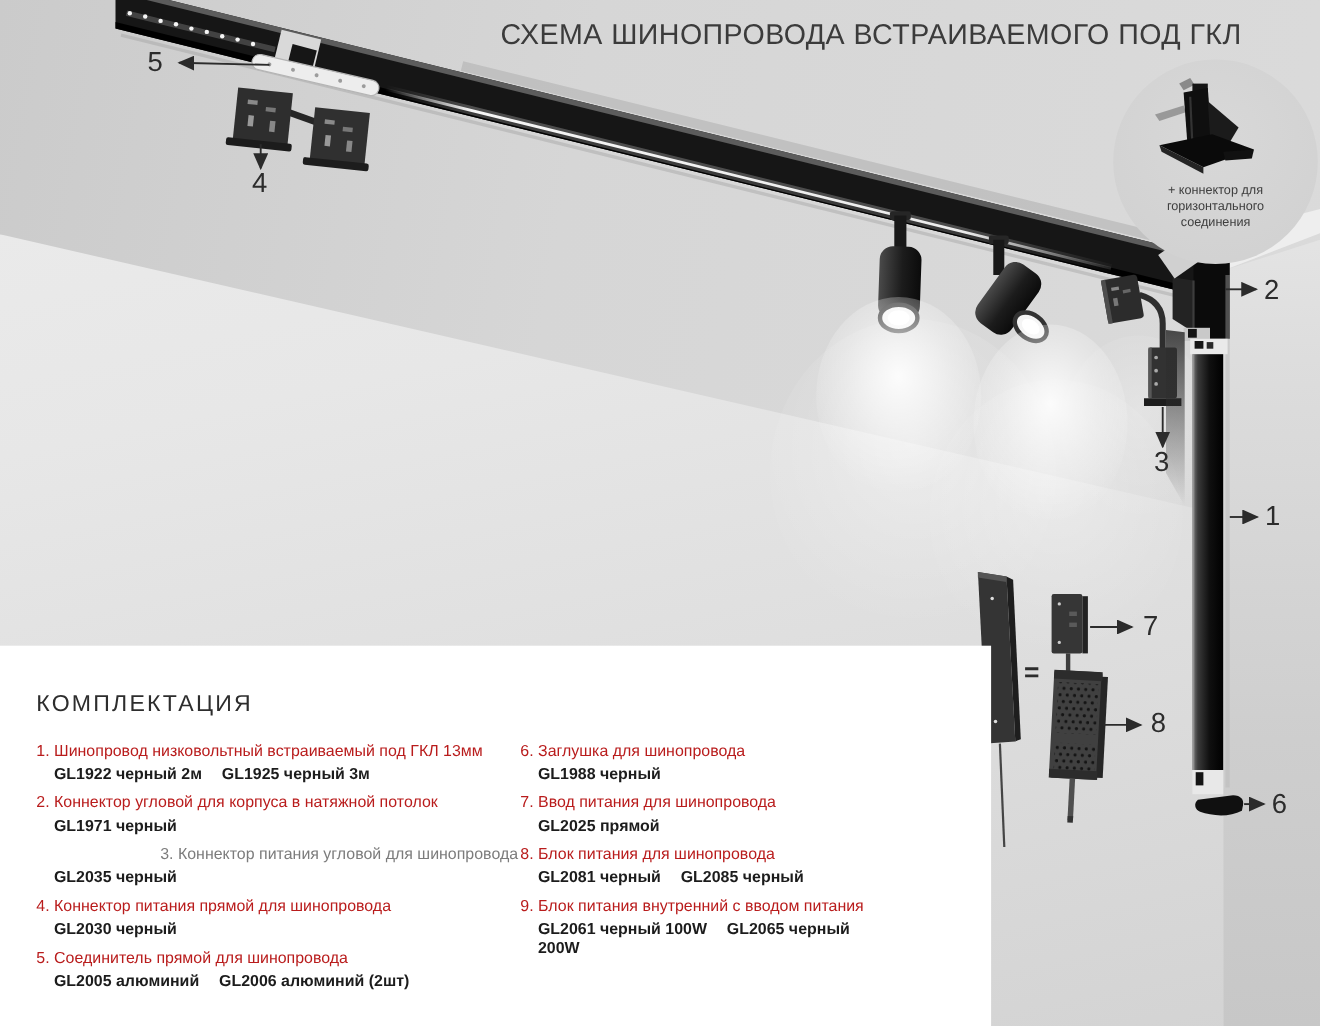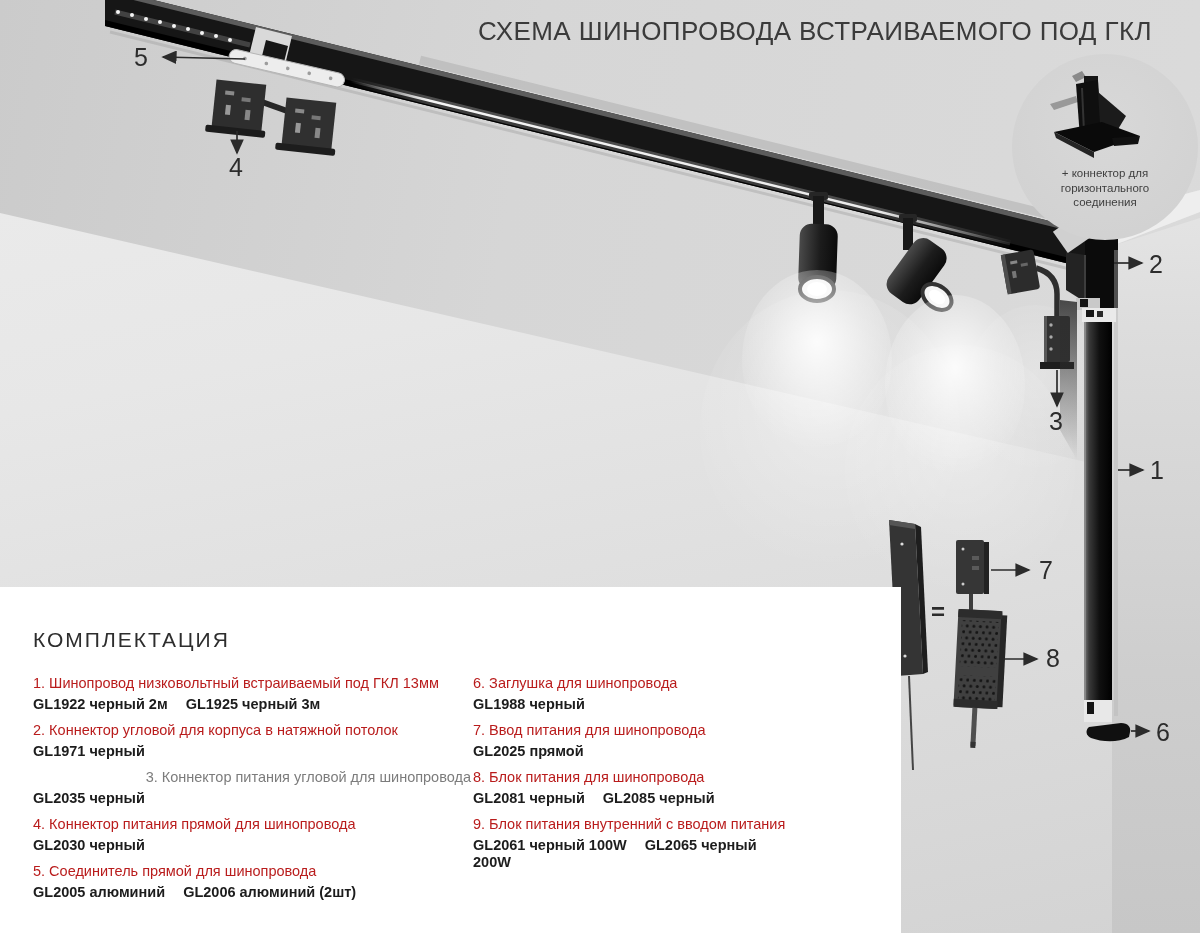--- a/index.html
+++ b/index.html
@@ -14,21 +14,21 @@
   .wall-lower{position:absolute;inset:0;
     clip-path:polygon(0px 213px,1112px 468px,1112px 933px,0px 933px);
     background:linear-gradient(168deg,#ededed 0%,#e7e7e7 35%,#dddddd 68%,#d3d3d3 100%);}
   .right-wall{position:absolute;inset:0;
     clip-path:polygon(1112px 246px,1200px 218px,1200px 933px,1112px 933px);
     background:linear-gradient(180deg,#f0f0f0 0%,#dddddd 35%,#cecece 72%,#c7c7c7 100%);}
   
   .scene-svg{position:absolute;left:0;top:0;z-index:3;}
   
   .title{position:absolute;left:455px;top:16px;width:720px;z-index:6;
-    text-align:center;font-size:26px;font-weight:500;color:#3b3b3b;
+    text-align:left;font-size:26px;font-weight:500;color:#3b3b3b;
     letter-spacing:.4px;white-space:nowrap;}
   
   .co{position:absolute;z-index:6;transform:translate(-50%,-50%);
     font-size:25px;color:#2c2c2c;line-height:1;}
   .co-5{left:141px;top:57px;}  .co-4{left:236px;top:167px;}
   .co-2{left:1156px;top:264px;}.co-3{left:1056px;top:421px;}
   .co-1{left:1157px;top:470px;}.co-7{left:1046px;top:570px;}
   .co-9{left:857px;top:602px;} .co-8{left:1053px;top:658px;}
   .co-6{left:1163px;top:732px;}
   .eq{position:absolute;left:938px;top:612px;z-index:6;transform:translate(-50%,-50%);
@@ -43,21 +43,21 @@
   .inset-caption span{display:block;}
   
   .panel{position:absolute;left:0;top:587px;width:901px;height:346px;z-index:7;background:#ffffff;}
   .kit-heading{position:absolute;left:33px;top:41px;margin:0;
     font-size:21px;font-weight:500;letter-spacing:2px;color:#2d2d2d;}
   .kit-col{position:absolute;top:88px;}
   .kit-col-left{left:33px;width:438px;}
   .kit-col-right{left:473px;width:322px;}
   .kit-desc{margin:0 0 4px 0;font-size:14.5px;line-height:17px;color:#b91c1c;}
   .kit-desc.muted{color:#7c7c7c;text-align:right;}
-  .kit-codes{margin:0 0 9px 0;font-size:14.5px;line-height:17px;font-weight:bold;color:#1c1c1c;}
+  .kit-codes{margin:0 0 9px 16px;font-size:14.5px;line-height:17px;font-weight:bold;color:#1c1c1c;}
   .kit-codes span + span{margin-left:18px;}
 </style>
 </head>
 <body>
 
 <div class="scene">
 
   <div class="bg-top"></div>
   <div class="wall-lower"></div>
   <div class="right-wall"></div>

